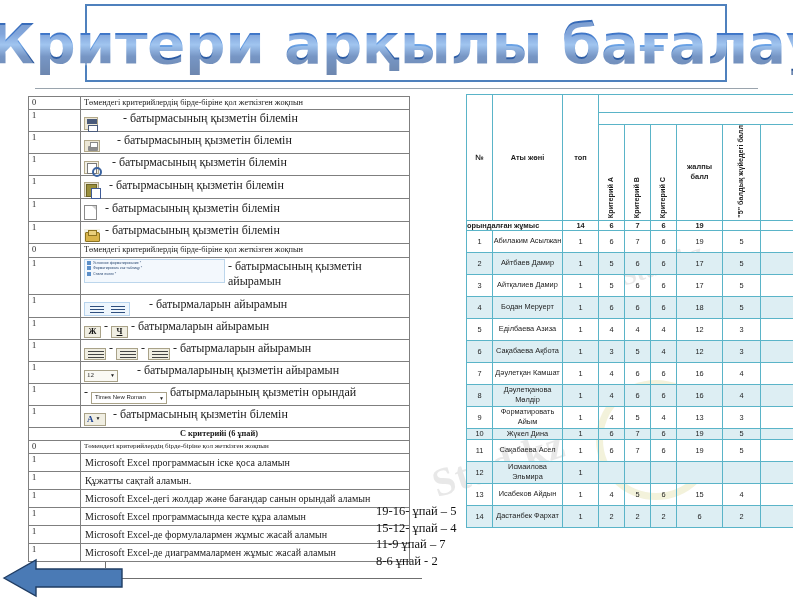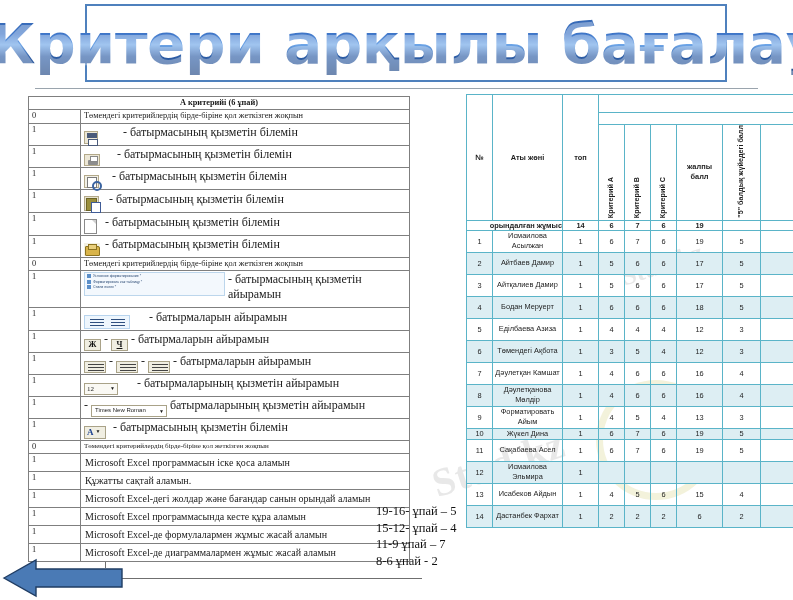--- a/index.html
+++ b/index.html
@@ -179,21 +179,21 @@
   }
   .rot span {
     display: inline-block;
     writing-mode: vertical-rl;
     transform: rotate(180deg);
     font-size: 7.2px; font-weight: bold; white-space: nowrap;
     line-height: 1.15;
   }
   .vtot { font-size:7.2px; font-weight:bold; line-height:1.35; padding:2px 1px;}
   tr.sum td { background:#ffffff; font-weight:bold; }
-  tr.sum td.sumlabel { text-align:right; }
+  tr.sum td.sumlabel { text-align:left; }
   .r2 td { height: 22px; }
 
   
   #back-arrow { position: absolute; left: 2px; top: 557px; z-index: 8; }
 
   
   .conn { position:absolute; background:#6f6f6f; z-index:5; }
 </style>
 </head>
 <body>
@@ -211,23 +211,20 @@
 
 <div id="title-box">
   <div id="title-text">Критери арқылы бағалау</div>
 </div>
 <div id="title-rule"></div>
 
 <div id="left-table-wrap">
   <table class="crit">
     <tbody>
 
-      <tr>
-        <td class="sec" colspan="2">А критерийі (6 ұпай)</td>
-      </tr>
       <tr>
         <td class="lvl">0</td>
         <td class="desc">Төмендегі критерийлердің бірде-біріне қол жеткізген жоқпын</td>
       </tr>
 
       <tr>
         <td class="lvl">1</td>
         <td class="desc">
           <div class="rowicon">
               <span class="ic ic-save"></span>
@@ -352,37 +349,40 @@
       </tr>
       <tr>
         <td class="lvl">1</td>
         <td class="desc">
           <div class="rowicon" style="min-height:16px">
             <span class="lab">-</span>
             <span class="ic-font">
               <b style="font-weight:normal">Times New Roman</b>
                 <s>▼</s>
               </span>
-            <span class="lab">батырмаларының қызметін айырамын</span>
+            <span class="lab">батырмаларының қызметін орындай</span>
           </div>
         </td>
       </tr>
       <tr>
         <td class="lvl">1</td>
         <td class="desc">
           <div class="rowicon" style="min-height:17px">
             <span class="ic-color">
                 <u>A</u>
                 <s>▼</s>
               </span>
             <span class="lab" style="margin-left:4px">- батырмасының қызметін білемін</span>
           </div>
         </td>
       </tr>
 
+      <tr>
+        <td class="sec" colspan="2">С критерийі (6 ұпай)</td>
+      </tr>
       <tr>
         <td class="lvl">0</td>
         <td class="desc tiny">Төмендегі критерийлердің бірде-біріне қол жеткізген жоқпын</td>
       </tr>
       <tr>
         <td class="lvl">1</td>
         <td class="desc mid">Microsoft Excel программасын іске қоса аламын</td>
       </tr>
       <tr>
         <td class="lvl">1</td>
@@ -454,21 +454,21 @@
         <td>6</td>
         <td>7</td>
         <td>6</td>
         <td>19</td>
         <td></td>
         <td></td>
       </tr>
 
       <tr class="r2">
         <td class="no">1</td>
-        <td class="name">Исмаилова Асылжан</td>
+        <td class="name">Абилаким Асылжан</td>
         <td>1</td>
         <td>6</td>
         <td>7</td>
         <td>6</td>
         <td>19</td>
         <td>5</td>
         <td></td>
       </tr>
       <tr class="r2 alt">
         <td class="no">2</td>
@@ -509,21 +509,21 @@
         <td>1</td>
         <td>4</td>
         <td>4</td>
         <td>4</td>
         <td>12</td>
         <td>3</td>
         <td></td>
       </tr>
       <tr class="r2 alt">
         <td class="no">6</td>
-        <td class="name">Төмендегі Ақбота</td>
+        <td class="name">Сақабаева Ақбота</td>
         <td>1</td>
         <td>3</td>
         <td>5</td>
         <td>4</td>
         <td>12</td>
         <td>3</td>
         <td></td>
       </tr>
       <tr class="r2">
         <td class="no">7</td>

